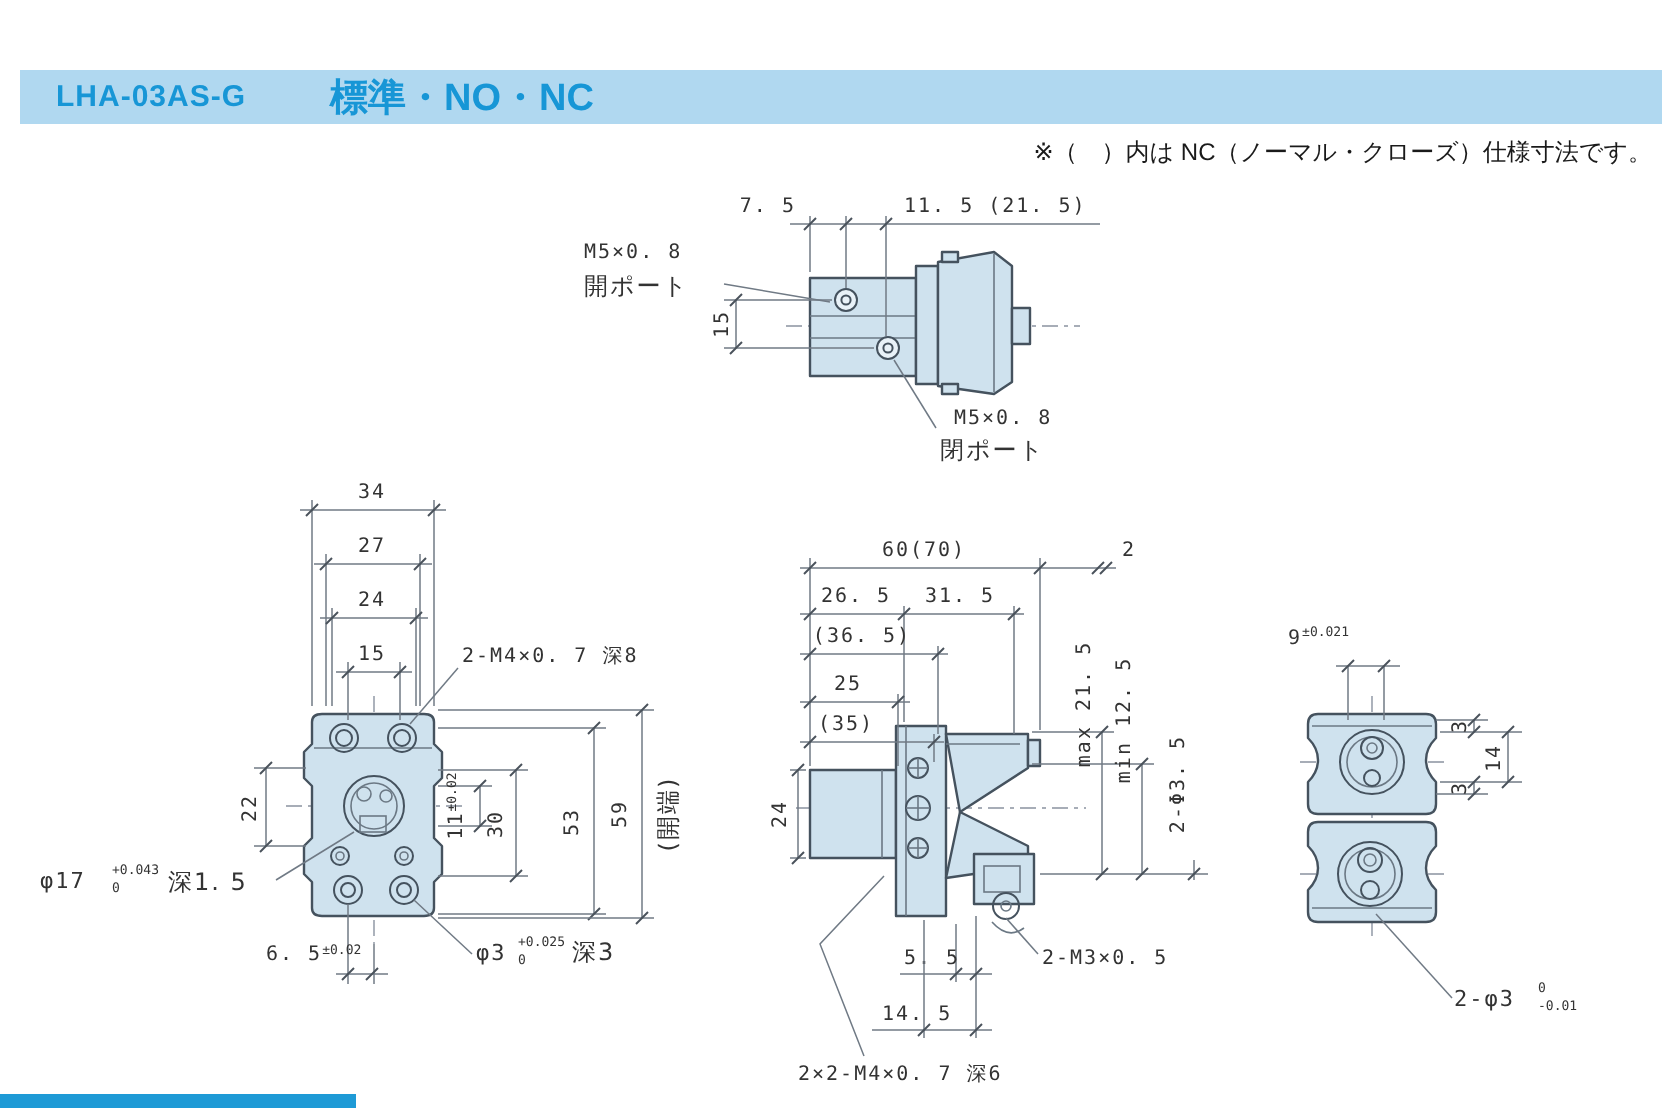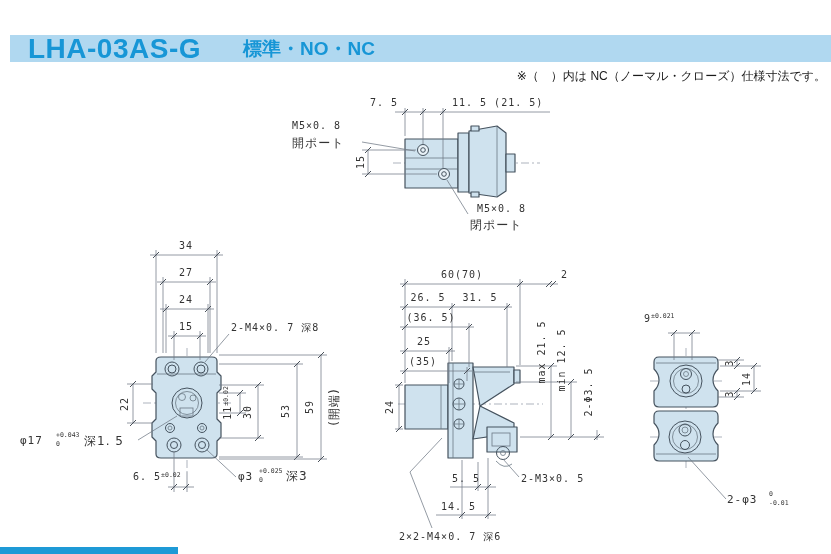--- a/index.html
+++ b/index.html
@@ -1,20 +1,20 @@
 <!DOCTYPE html>
 <html><head>
 <meta charset="utf-8">
 <style>
   html,body{margin:0;padding:0;background:#fff;}
   .page{position:relative;width:831px;height:554px;background:#ffffff;overflow:hidden;
         font-family:"Liberation Sans","DejaVu Sans",sans-serif;}
   .header-bar{position:absolute;left:10px;top:35px;width:821px;height:27px;background:#b0d8f0;
         display:flex;align-items:center;padding-left:18px;box-sizing:border-box;}
-  .header-bar .model{color:#1796d6;font-weight:bold;font-size:28px;letter-spacing:.5px;}
+  .header-bar .model{color:#1796d6;font-weight:bold;font-size:15px;letter-spacing:.5px;}
   .header-bar .variant{color:#1796d6;font-weight:bold;font-size:19px;margin-left:42px;}
   .note{position:absolute;right:5px;top:68px;font-size:12px;color:#1a1a1a;text-align:right;}
   .footer-bar{position:absolute;left:0;top:547px;width:178px;height:7px;background:#1e9ad6;}
   svg{position:absolute;left:0;top:0;}
   .part{fill:#cfe2ee;stroke:#45525e;stroke-width:1.2;stroke-linejoin:round;}
   .part2{fill:#e9f2f8;stroke:#45525e;stroke-width:1;}
   .pl{stroke:#45525e;stroke-width:1;fill:none;}
   .pl2{stroke:#6b7884;stroke-width:.8;fill:none;}
   .dl{stroke:#707a85;stroke-width:.75;fill:none;}
   .cl{stroke:#8a93a0;stroke-width:.7;fill:none;stroke-dasharray:8 3 2 3;}

